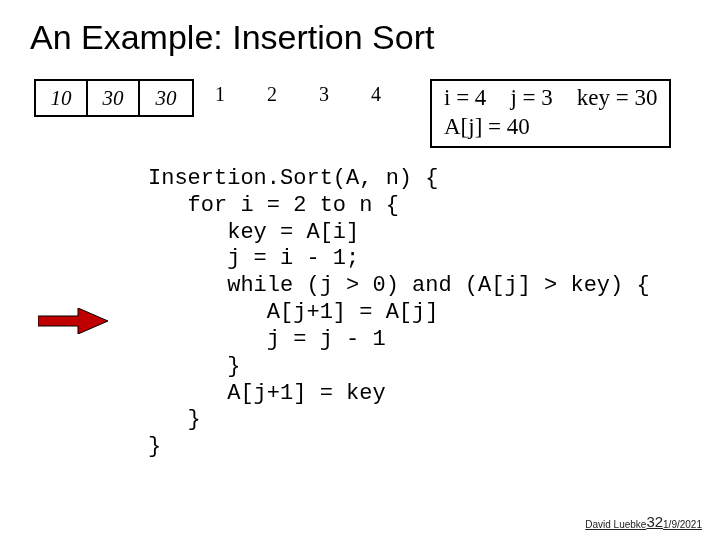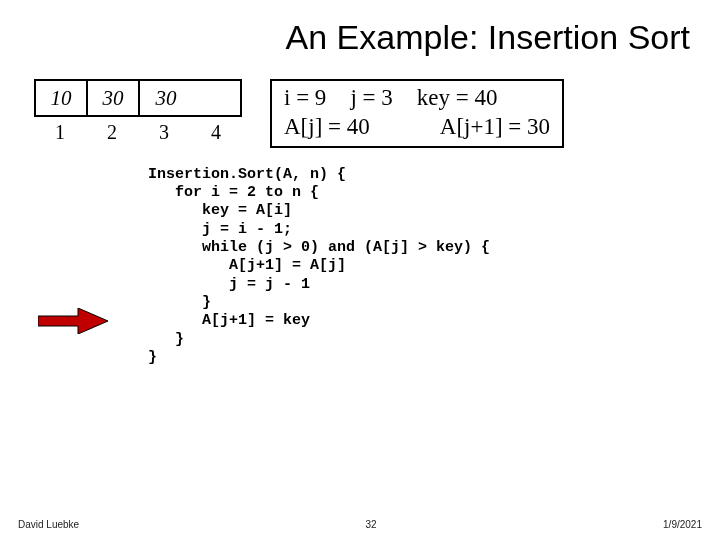--- a/index.html
+++ b/index.html
@@ -1,33 +1,33 @@
 <!DOCTYPE html>
 <html><head>
 <meta charset="utf-8">
 <style>
   * { box-sizing: border-box; margin: 0; padding: 0; }
   html, body { width: 720px; height: 540px; font-family: Arial, Helvetica, sans-serif; background: #fff; }
   .slide { position: relative; width: 720px; height: 540px; padding: 10px 30px 0 30px; }
-  .title { font-size: 34px; text-align: right; margin: 8px 0 22px 0; font-weight: 400; font-family: Arial, sans-serif; }
+  .title { font-size: 34px; text-align: left; margin: 8px 0 22px 0; font-weight: 400; font-family: Arial, sans-serif; }
   .top-row { display: flex; align-items: flex-start; gap: 28px; margin-left: 4px; }
-  .array-block { display: flex; flex-direction: column; }
+  .array-block { display: flex; }
   .array-cells { display: flex; border: 2.5px solid #000; }
   .cell { width: 52px; height: 34px; display: flex; align-items: center; justify-content: center; font-size: 21px; font-style: italic; font-family: "Times New Roman", serif; border-right: 2.5px solid #000; }
   .cell:last-child { border-right: none; }
   .indices { display: flex; margin-top: 4px; }
   .idx { width: 52px; text-align: center; font-size: 20px; font-family: "Times New Roman", serif; }
   .state-box { border: 2px solid #000; padding: 2px 12px 4px 12px; font-family: "Times New Roman", serif; font-size: 23px; line-height: 1.28; }
   .state-row { display: flex; gap: 24px; }
   .state-cell { white-space: nowrap; }
-  .code { font-family: "Courier New", monospace; font-size: 15px; font-weight: bold; white-space: pre; line-height: 1.22; margin: 18px 0 0 118px; }
+  .code { font-family: "Courier New", monospace; font-size: 22px; font-weight: normal; white-space: pre; line-height: 1.22; margin: 18px 0 0 118px; }
   .arrow { position: absolute; left: 38px; top: 308px; width: 70px; height: 26px; }
   .arrow svg { width: 100%; height: 100%; }
-  .footer { position: absolute; bottom: 10px; left: 18px; right: 18px; display: flex; justify-content: space-between; align-items: flex-end; font-size: 10px; font-family: Arial, sans-serif; color: #222; }
-  .pagenum { font-size: 10px; }
+  .footer { position: absolute; bottom: 10px; left: 18px; right: 18px; display: flex; justify-content: flex-end; align-items: flex-end; font-size: 10px; font-family: Arial, sans-serif; color: #222; text-decoration: underline; }
+  .pagenum { font-size: 15px; }
 </style>
 </head>
 <body>
 
 <div class="slide">
 
   <h1 class="title">An Example: Insertion Sort</h1>
 
   <div class="top-row">
 
@@ -40,27 +40,26 @@
       <div class="indices">
         <div class="idx">1</div>
         <div class="idx">2</div>
         <div class="idx">3</div>
         <div class="idx">4</div>
       </div>
     </div>
 
     <div class="state-box">
       <div class="state-row">
-        <span class="state-cell">i = 9</span>
+        <span class="state-cell">i = 4</span>
         <span class="state-cell">j = 3</span>
-        <span class="state-cell">key = 40</span>
+        <span class="state-cell">key = 30</span>
       </div>
       <div class="state-row">
         <span class="state-cell">A[j] = 40</span>
-        <span class="state-cell" style="margin-left:46px">A[j+1] = 30</span>
       </div>
     </div>
 
   </div>
 
   <pre class="code">Insertion.Sort(A, n) {
    for i = 2 to n {
       key = A[i]
       j = i - 1;
       while (j &gt; 0) and (A[j] &gt; key) {

